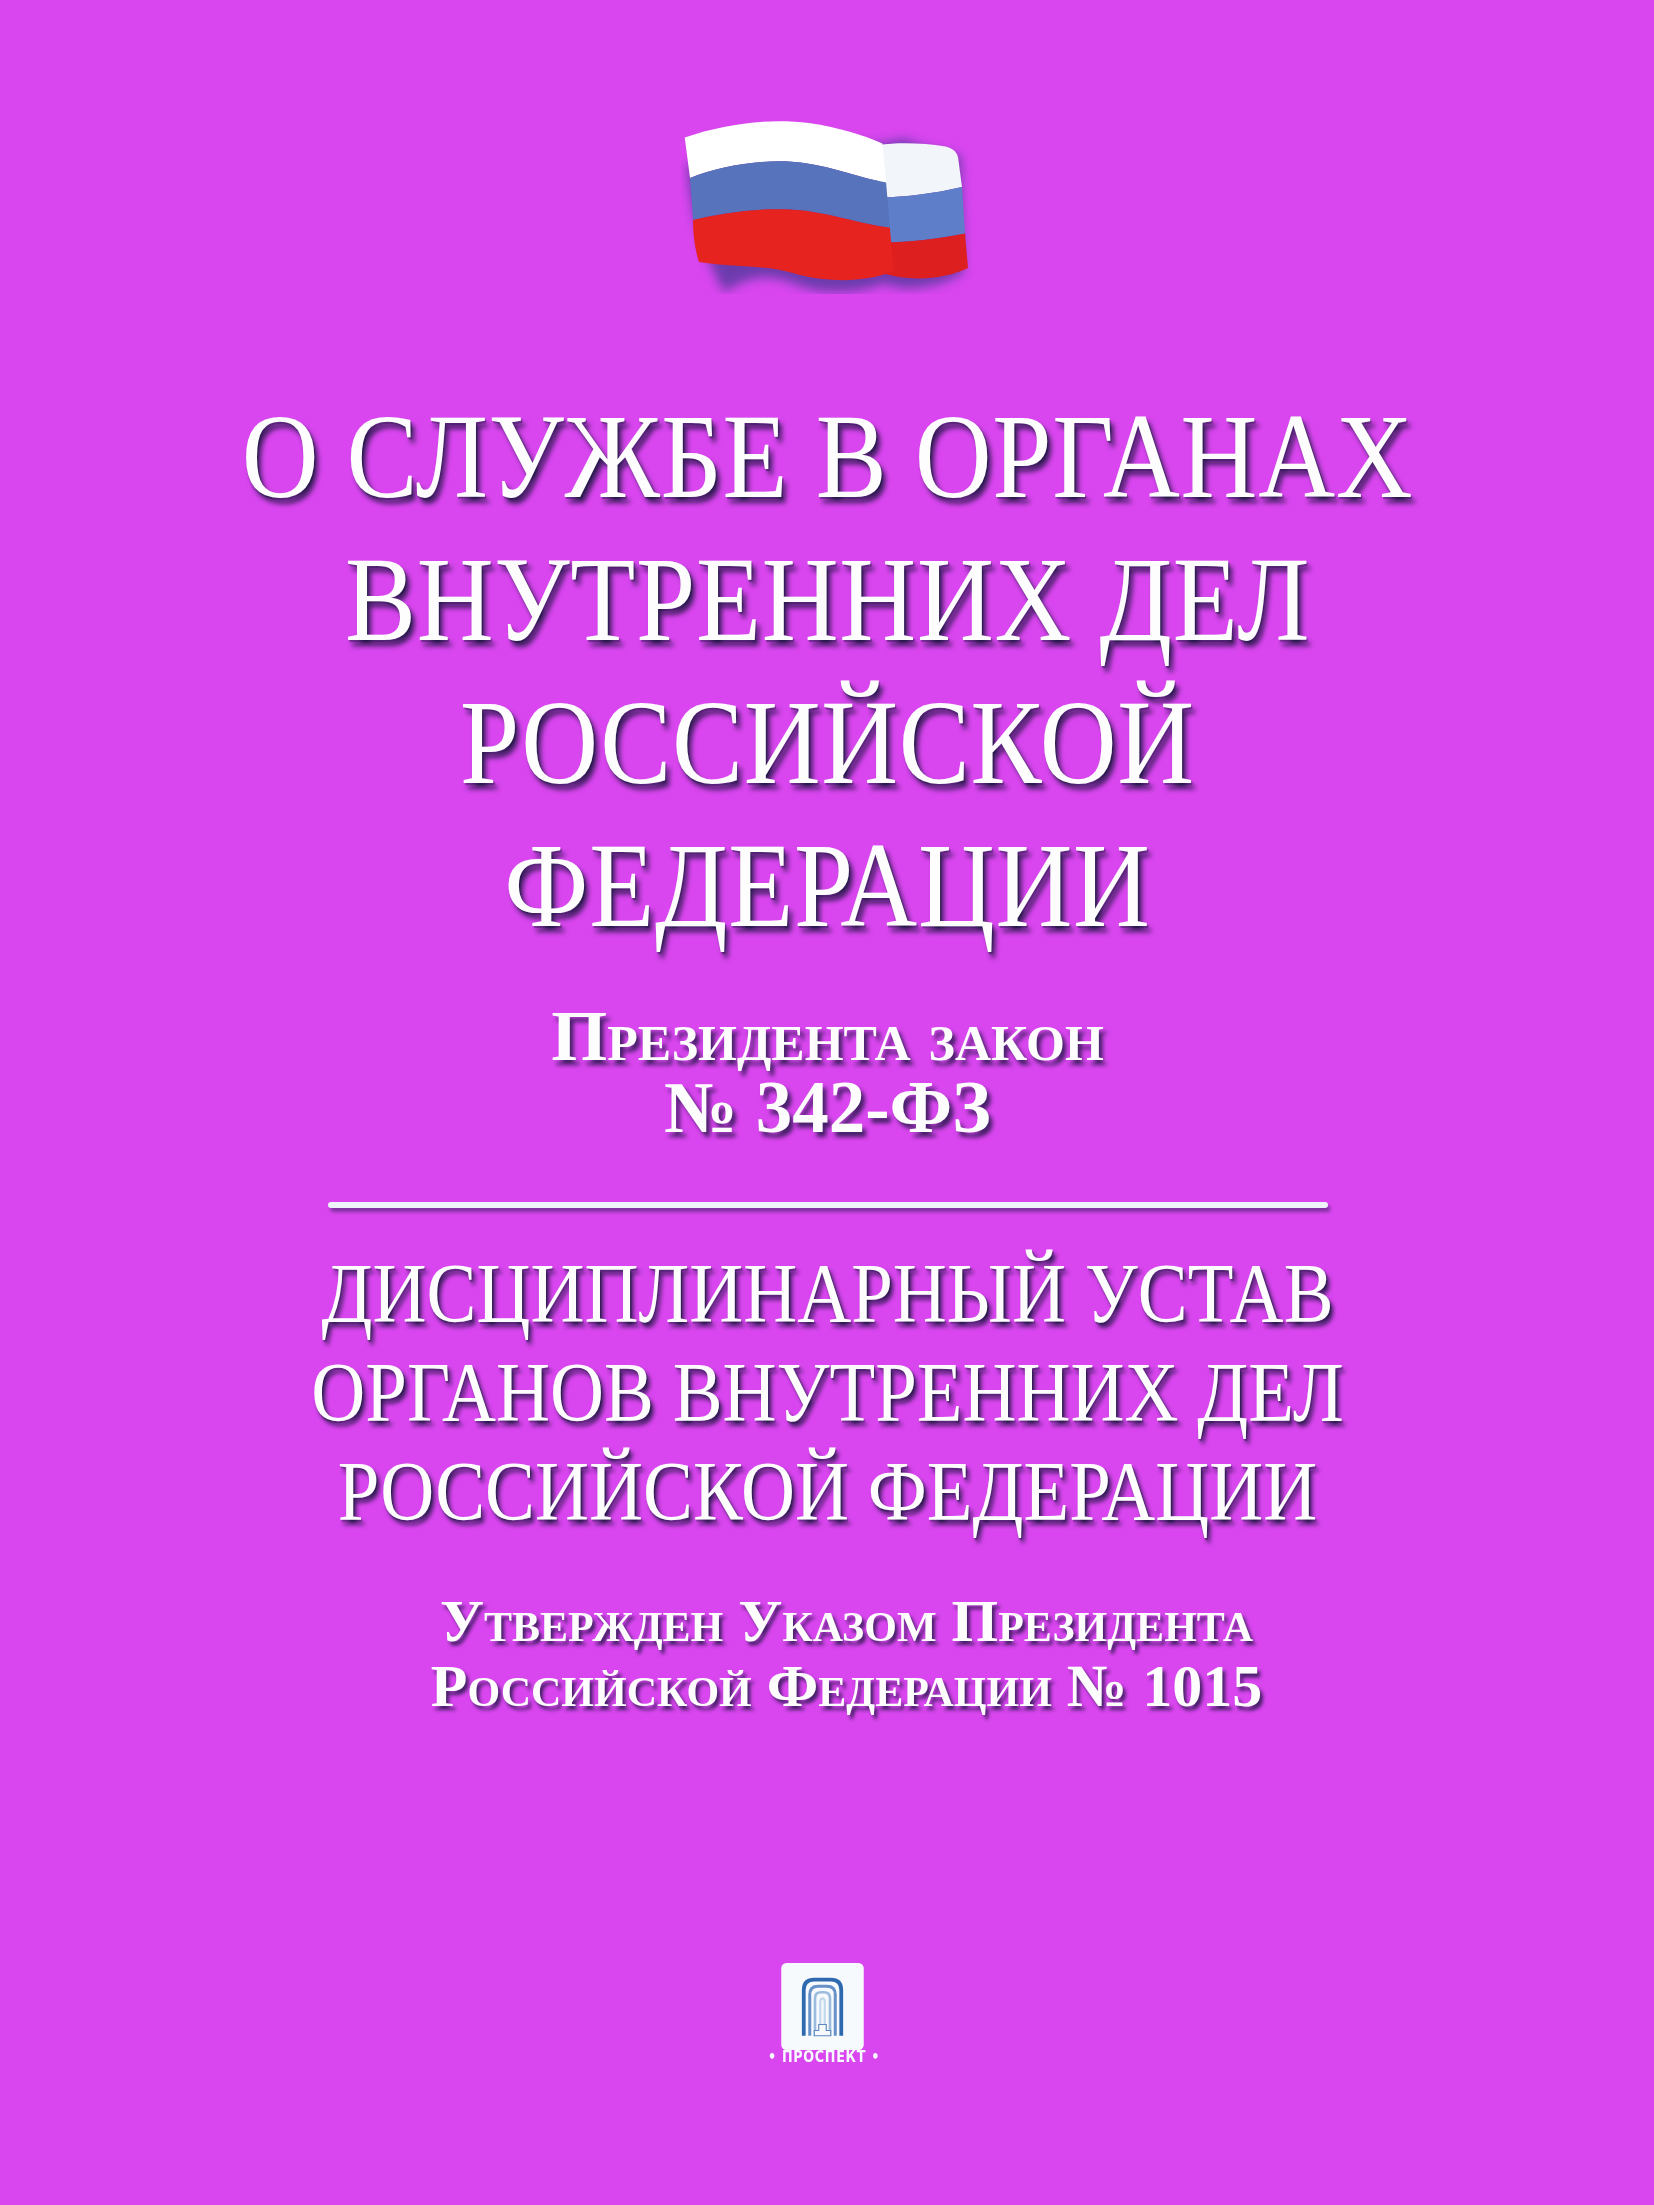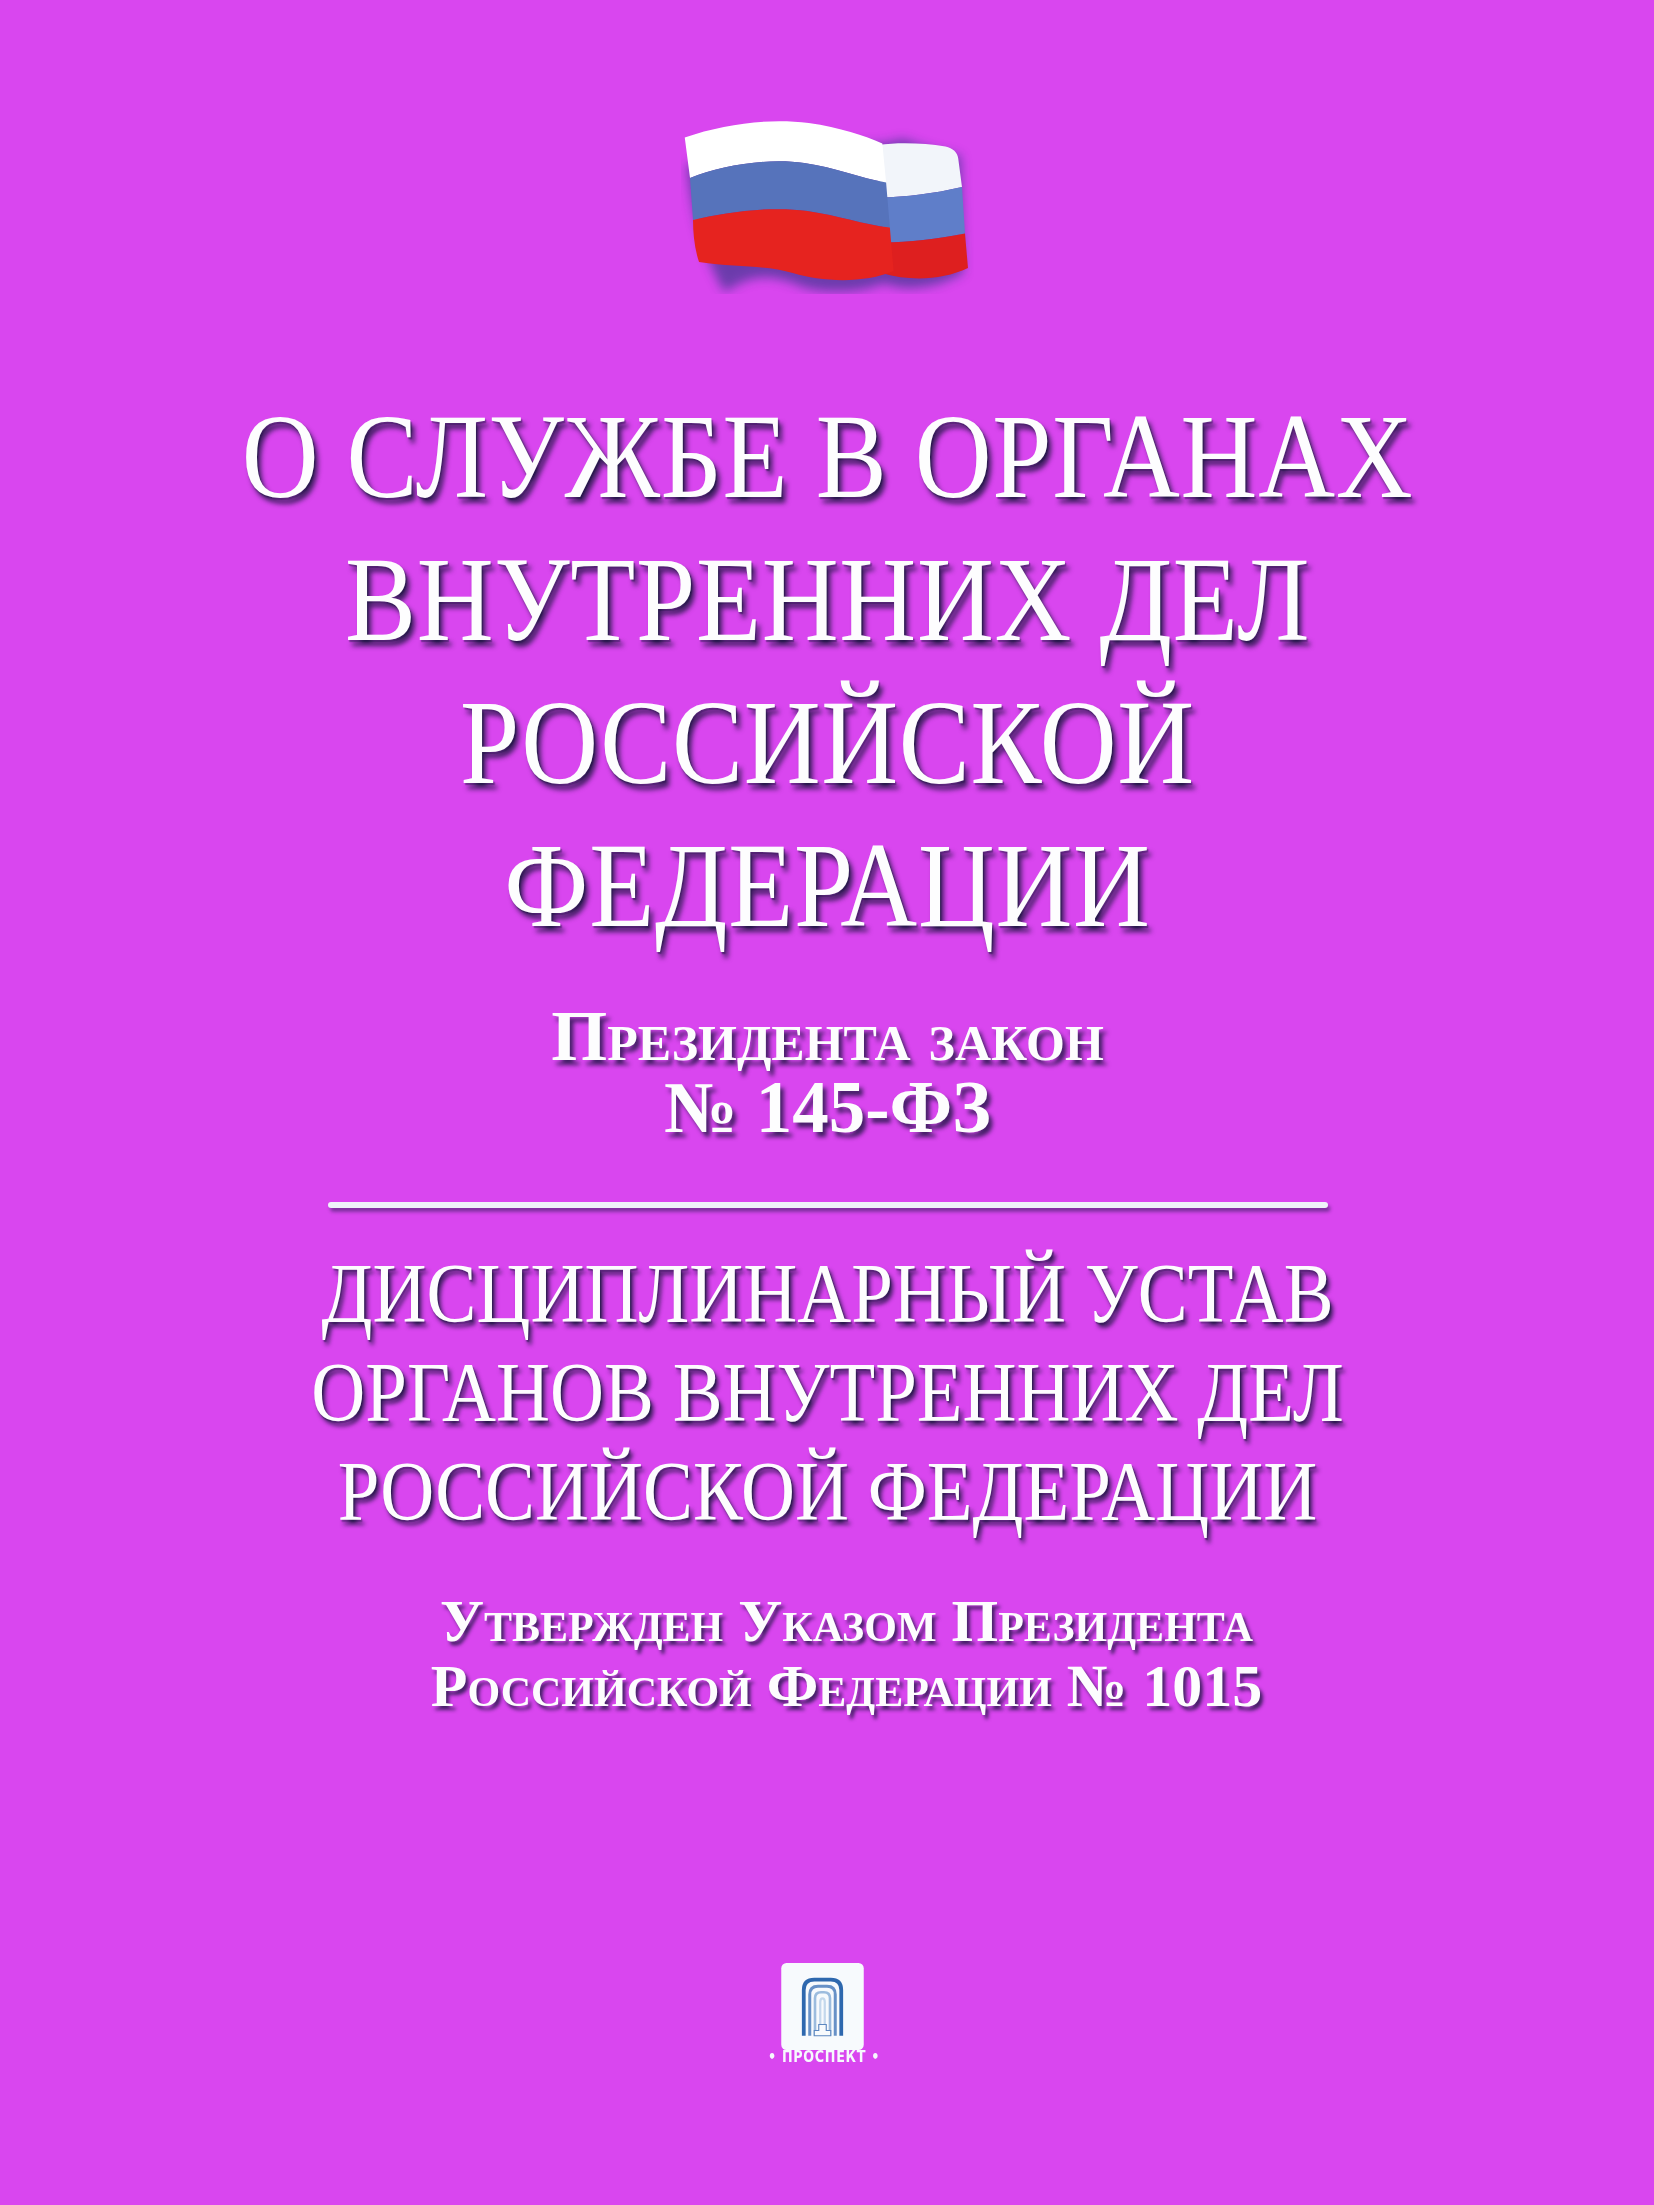--- a/index.html
+++ b/index.html
@@ -209,21 +209,21 @@
   </svg>
 
   <div class="title-block">
     <div class="title-line">О СЛУЖБЕ В ОРГАНАХ</div>
     <div class="title-line">ВНУТРЕННИХ ДЕЛ</div>
     <div class="title-line">РОССИЙСКОЙ</div>
     <div class="title-line">ФЕДЕРАЦИИ</div>
   </div>
 
   <div class="law-type">Президента закон</div>
-  <div class="law-number">№ 145-ФЗ</div>
+  <div class="law-number">№ 342-ФЗ</div>
 
   <div class="divider"></div>
 
   <div class="subtitle-block">
     <div class="subtitle-line">ДИСЦИПЛИНАРНЫЙ УСТАВ</div>
     <div class="subtitle-line">ОРГАНОВ ВНУТРЕННИХ ДЕЛ</div>
     <div class="subtitle-line">РОССИЙСКОЙ ФЕДЕРАЦИИ</div>
   </div>
 
   <div class="decree-block">

